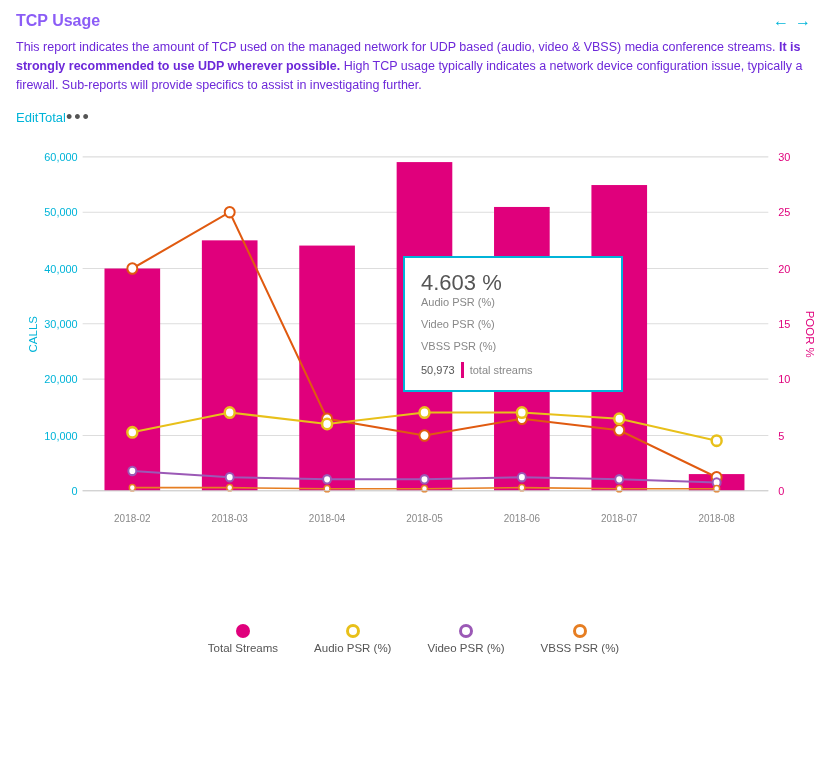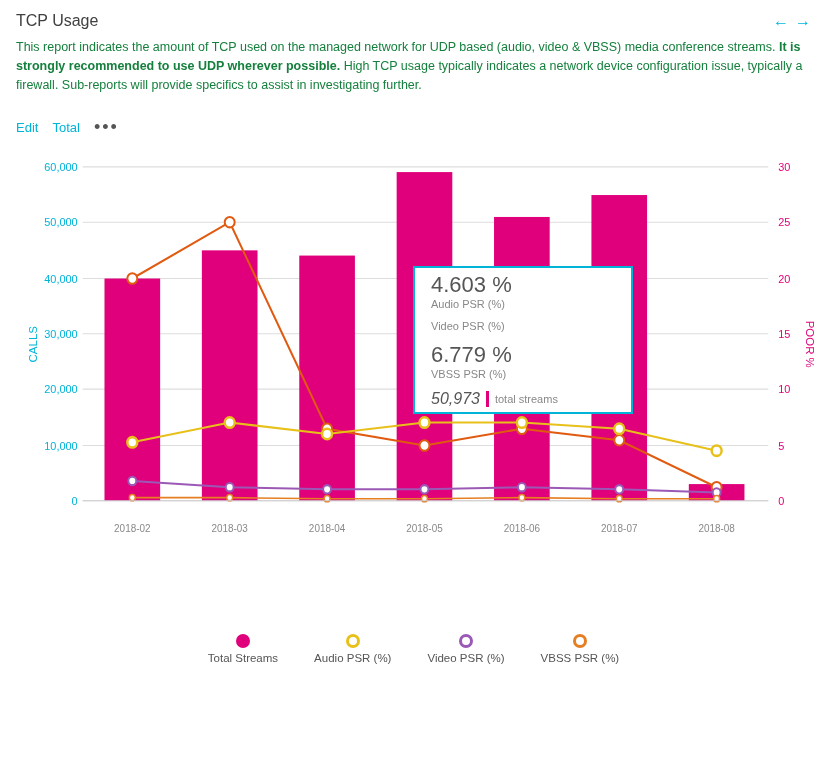--- a/index.html
+++ b/index.html
@@ -12,44 +12,43 @@
       font-size: 13px;
       color: #333;
     }
     .header-row {
       display: flex;
       align-items: center;
       justify-content: space-between;
       margin-bottom: 8px;
     }
     .title {
-      color: #404040;
+      color: #8b5cf6;
       font-size: 16px;
-      font-weight: 400;
+      font-weight: 700;
     }
     .nav-arrows {
       display: flex;
       gap: 6px;
     }
     .nav-arrow {
       color: #00b4d8;
       font-size: 16px;
       cursor: pointer;
     }
     .description {
       font-size: 12.5px;
-      color: #15803d;
+      color: #6d28d9;
       line-height: 1.5;
-      margin-bottom: 24px;
+      margin-bottom: 14px;
     }
     .description b { font-weight: 600; }
     .toolbar {
       display: flex;
       align-items: center;
-      gap: 14px;
       margin-bottom: 10px;
     }
     .toolbar-btn {
       color: #00b4d8;
       font-size: 13px;
       cursor: pointer;
     }
     .toolbar-dots {
       color: #555;
       font-size: 18px;
@@ -64,25 +63,25 @@
       margin-top: 4px;
       margin-left: 7px;
     }
     svg.main-chart {
       width: 100%;
       height: 100%;
     }
     .tooltip-box {
       position: absolute;
       top: 120px;
-      left: 390px;
+      left: 380px;
       width: 220px;
       background: white;
       border: 2px solid #00b4d8;
-      padding: 4px 16px;
+      padding: 12px 16px;
       z-index: 10;
     }
     .tooltip-value {
       font-size: 22px;
       font-weight: 300;
       color: #555;
     }
     .tooltip-label {
       font-size: 11px;
       color: #888;
@@ -248,24 +247,23 @@
     <circle cx="698" cy="338" r="3" fill="white" stroke="#e67e22" stroke-width="1.5"></circle>
 
     <line x1="60" y1="340" x2="750" y2="340" stroke="#ccc" stroke-width="1"></line>
   </svg>
 
   
   <div class="tooltip-box">
     <div class="tooltip-value">4.603 %</div>
     <div class="tooltip-label">Audio PSR (%)</div>
     <div class="tooltip-label">Video PSR (%)</div>
-    <div class="tooltip-value">6.779 %</div>
     <div class="tooltip-label">VBSS PSR (%)</div>
     <div class="tooltip-streams">
-      <span style="font-size:16px;color:#555;font-style:italic;">50,973</span>
+      <span style="font-size:11px;color:#555;">50,973</span>
       <span class="tooltip-streams-bar"></span>
       <span class="tooltip-streams-label">total streams</span>
     </div>
   </div>
 </div>
 
 <div class="legend-row">
   <div class="legend-item">
     <div class="legend-dot-filled" style="background:#e0007c;"></div>
     <span>Total Streams</span>

